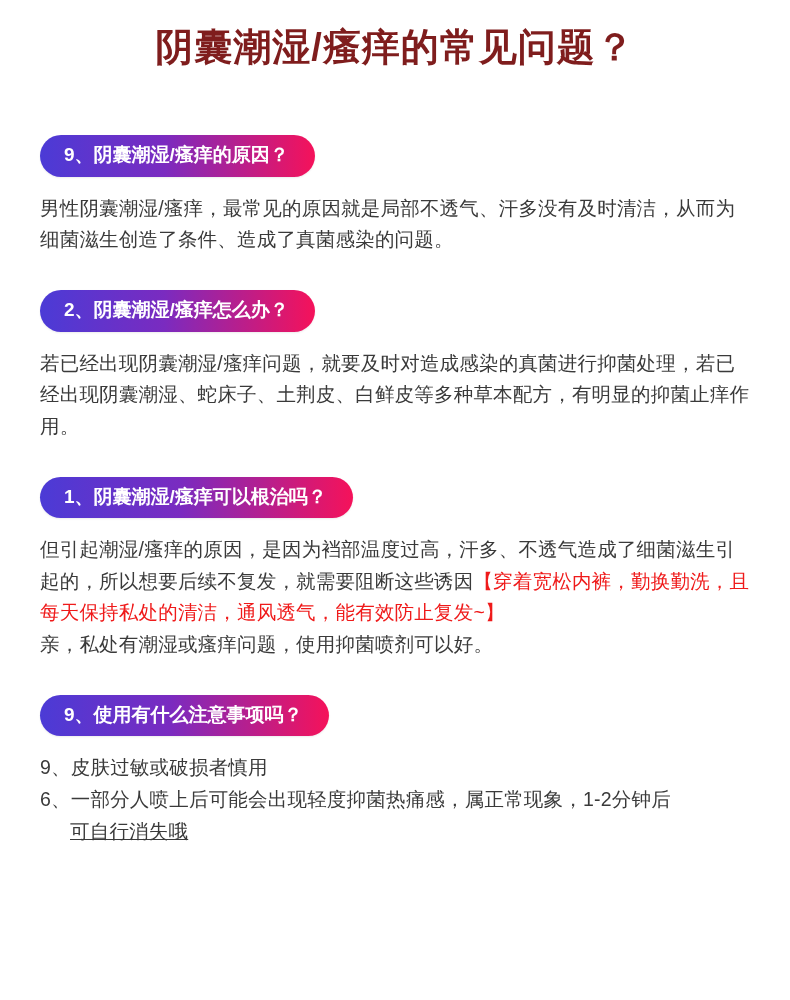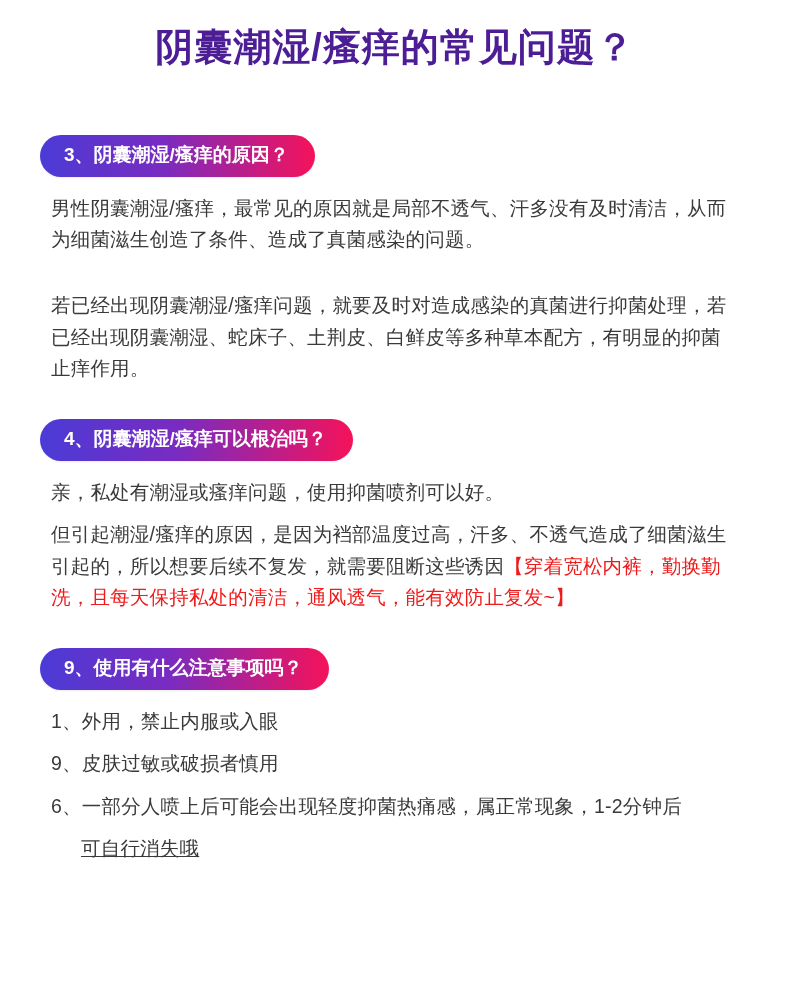--- a/index.html
+++ b/index.html
@@ -18,21 +18,21 @@
     width: 790px;
     height: 1000px;
     box-sizing: border-box;
     padding: 0 40px;
     position: relative;
   }
   .page-title {
     text-align: center;
     font-size: 38px;
     font-weight: bold;
-    color: #4c1d95;
+    color: #7f1d1d;
     letter-spacing: 1px;
     margin-bottom: 0;
     line-height: 1.2;
   }
   .qa-block {
     margin-top: 34px;
   }
   .qa-block.first {
     margin-top: 64px;
   }
@@ -49,21 +49,21 @@
     box-shadow: 0 1px 2px rgba(0,0,0,0.08);
   }
   .answer {
     margin-top: 16px;
     font-size: 19.5px;
     line-height: 1.62;
     color: #3a3a3a;
     letter-spacing: 0.2px;
   }
   .answer p {
-    margin: 11px;
+    margin: 0;
   }
   .hl-red {
     color: #ef1a1a;
   }
   .list-line {
     font-size: 19.5px;
     line-height: 1.62;
     color: #3a3a3a;
     letter-spacing: 0.2px;
     margin: 0;
@@ -74,43 +74,43 @@
   }
 </style>
 </head>
 <body>
 
 <div class="page">
 
   <h1 class="page-title">阴囊潮湿/瘙痒的常见问题？</h1>
 
   <div class="qa-block first">
-    <span class="pill">3、阴囊潮湿/瘙痒的原因？</span>
+    <span class="pill">9、阴囊潮湿/瘙痒的原因？</span>
     <div class="answer">
       <p>男性阴囊潮湿/瘙痒，最常见的原因就是局部不透气、汗多没有及时清洁，从而为细菌滋生创造了条件、造成了真菌感染的问题。</p>
     </div>
   </div>
 
   <div class="qa-block">
+    <span class="pill">2、阴囊潮湿/瘙痒怎么办？</span>
     <div class="answer">
       <p>若已经出现阴囊潮湿/瘙痒问题，就要及时对造成感染的真菌进行抑菌处理，若已经出现阴囊潮湿、蛇床子、土荆皮、白鲜皮等多种草本配方，有明显的抑菌止痒作用。</p>
     </div>
   </div>
 
   <div class="qa-block">
-    <span class="pill">4、阴囊潮湿/瘙痒可以根治吗？</span>
+    <span class="pill">1、阴囊潮湿/瘙痒可以根治吗？</span>
     <div class="answer">
+      <p><span>但引起潮湿/瘙痒的原因，是因为裆部温度过高，汗多、不透气造成了细菌滋生引起的，所以想要后续不复发，就需要阻断这些诱因</span><span class="hl-red">【穿着宽松内裤，勤换勤洗，且每天保持私处的清洁，通风透气，能有效防止复发~】</span></p>
       <p>亲，私处有潮湿或瘙痒问题，使用抑菌喷剂可以好。</p>
-      <p><span>但引起潮湿/瘙痒的原因，是因为裆部温度过高，汗多、不透气造成了细菌滋生引起的，所以想要后续不复发，就需要阻断这些诱因</span><span class="hl-red">【穿着宽松内裤，勤换勤洗，且每天保持私处的清洁，通风透气，能有效防止复发~】</span></p>
     </div>
   </div>
 
   <div class="qa-block">
     <span class="pill">9、使用有什么注意事项吗？</span>
     <div class="answer">
-      <p class="list-line">1、外用，禁止内服或入眼</p>
       <p class="list-line">9、皮肤过敏或破损者慎用</p>
       <p class="list-line">6、一部分人喷上后可能会出现轻度抑菌热痛感，属正常现象，1-2分钟后</p>
       <p class="list-line list-indent">可自行消失哦</p>
     </div>
   </div>
 
 </div>
 
 </body></html>

